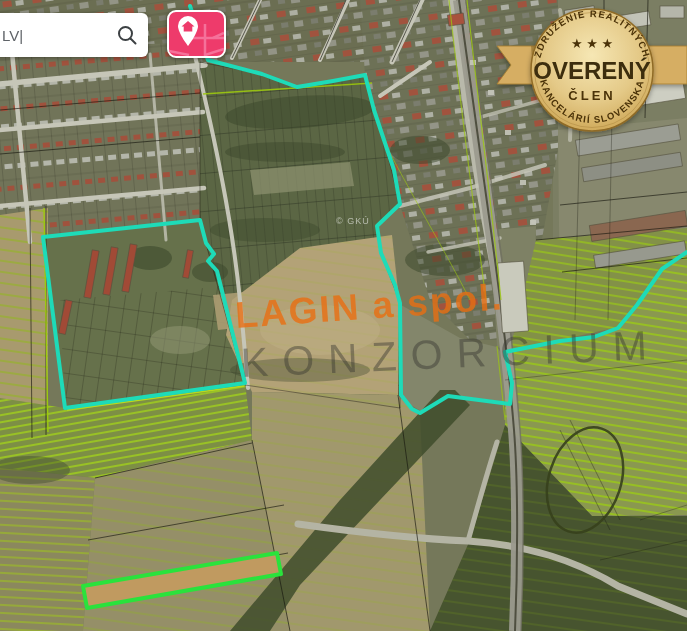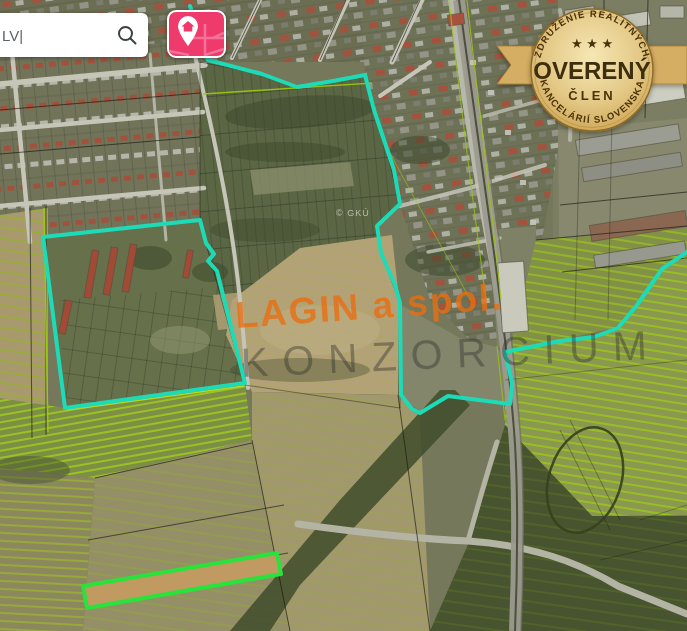--- a/index.html
+++ b/index.html
@@ -43,21 +43,21 @@
     position:absolute;left:234px;top:295px;white-space:nowrap;
     font-size:37px;font-weight:800;letter-spacing:2px;
     color:rgba(232,110,18,.8);transform:rotate(-4deg);transform-origin:left top;
   }
   .wm-konzo{
     position:absolute;left:240px;top:340px;white-space:nowrap;
     font-size:41px;font-weight:400;letter-spacing:14px;
     color:rgba(50,50,45,.42);transform:rotate(-2.5deg);transform-origin:left top;
   }
   .wm-credit{
-    position:absolute;left:336px;top:208px;font-size:9px;
+    position:absolute;left:336px;top:216px;font-size:9px;
     color:rgba(255,255,255,.55);letter-spacing:1px;
   }
 </style>
 </head>
 <body>
 
 <div class="stage">
 
   <svg id="map-svg" width="687" height="631" viewBox="0 0 687 631">
     <defs>

